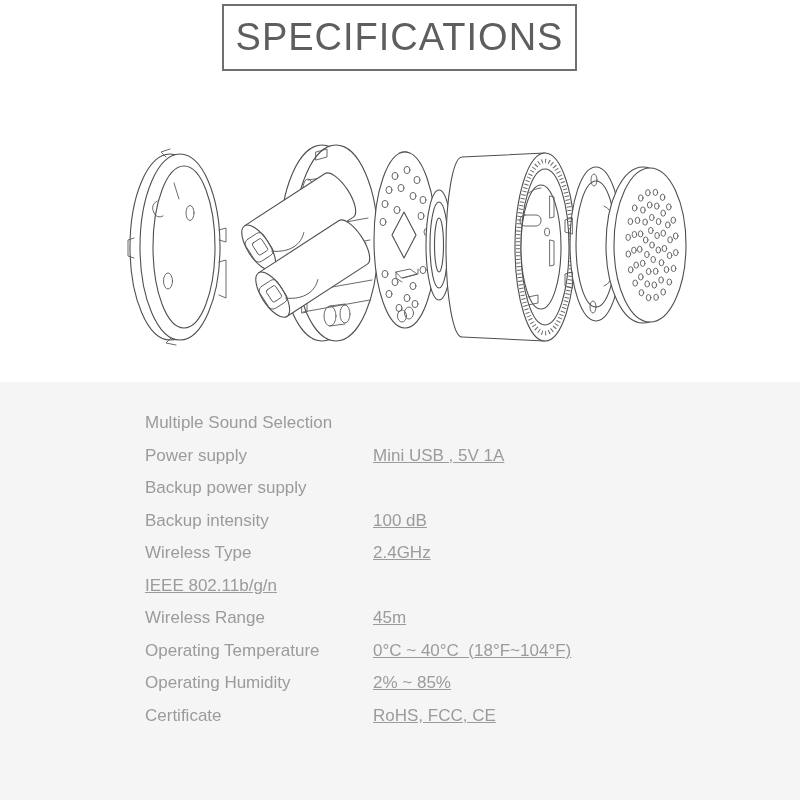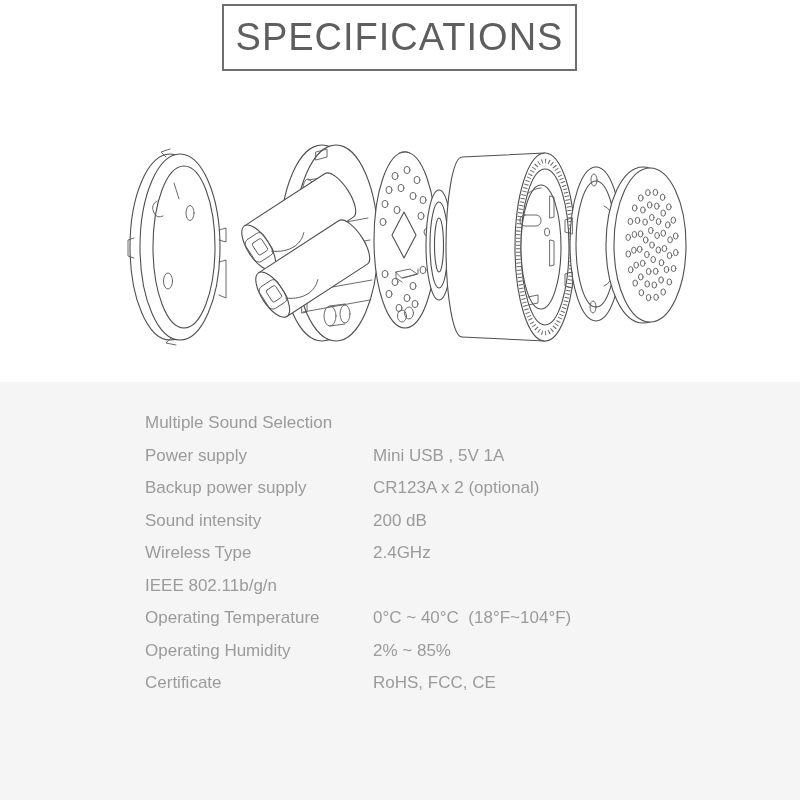--- a/index.html
+++ b/index.html
@@ -13,21 +13,21 @@
 
   .diagram{position:absolute;left:0;top:130px;width:800px;height:260px;}
   svg .ln{fill:none;stroke:#4f4f4f;stroke-width:1.1;stroke-linecap:round;stroke-linejoin:round;}
   svg .fw{fill:#ffffff;stroke:#4f4f4f;stroke-width:1.1;stroke-linecap:round;stroke-linejoin:round;}
   svg .thin{fill:none;stroke:#5a5a5a;stroke-width:0.9;stroke-linecap:round;stroke-linejoin:round;}
 
   .specs{position:absolute;left:0;top:382px;width:800px;height:418px;
     background:#f5f5f5;box-sizing:border-box;padding:25px 0 0 145px;}
   .spec-row{height:32.5px;display:flex;align-items:center;font-size:17px;color:#9b9b9b;}
   .spec-label{flex:0 0 228px;width:228px;}
-  .spec-value{white-space:pre;}
+  .spec-value{white-space:pre;text-decoration:underline;}
 </style>
 </head>
 <body>
 
 <div class="page">
 
   <div class="title-box">
     <span class="title-text">SPECIFICATIONS</span>
   </div>
 
@@ -209,37 +209,40 @@
       <span class="spec-value"></span>
     </div>
 
     <div class="spec-row">
       <span class="spec-label">Power supply</span>
       <span class="spec-value">Mini USB , 5V 1A</span>
     </div>
 
     <div class="spec-row">
       <span class="spec-label">Backup power supply</span>
-      <span class="spec-value">CR123A x 2 (optional)</span>
-    </div>
-
-    <div class="spec-row">
-      <span class="spec-label">Sound intensity</span>
-      <span class="spec-value">200 dB</span>
+    </div>
+
+    <div class="spec-row">
+      <span class="spec-label">Backup intensity</span>
+      <span class="spec-value">100 dB</span>
     </div>
 
     <div class="spec-row">
       <span class="spec-label">Wireless Type</span>
       <span class="spec-value">2.4GHz</span>
     </div>
 
     <div class="spec-row">
       <span class="spec-value">IEEE 802.11b/g/n</span>
     </div>
 
+    <div class="spec-row">
+      <span class="spec-label">Wireless Range</span>
+      <span class="spec-value">45m</span>
+    </div>
 
     <div class="spec-row">
       <span class="spec-label">Operating Temperature</span>
       <span class="spec-value">0°C ~ 40°C  (18°F~104°F)</span>
     </div>
 
     <div class="spec-row">
       <span class="spec-label">Operating Humidity</span>
       <span class="spec-value">2% ~ 85%</span>
     </div>

